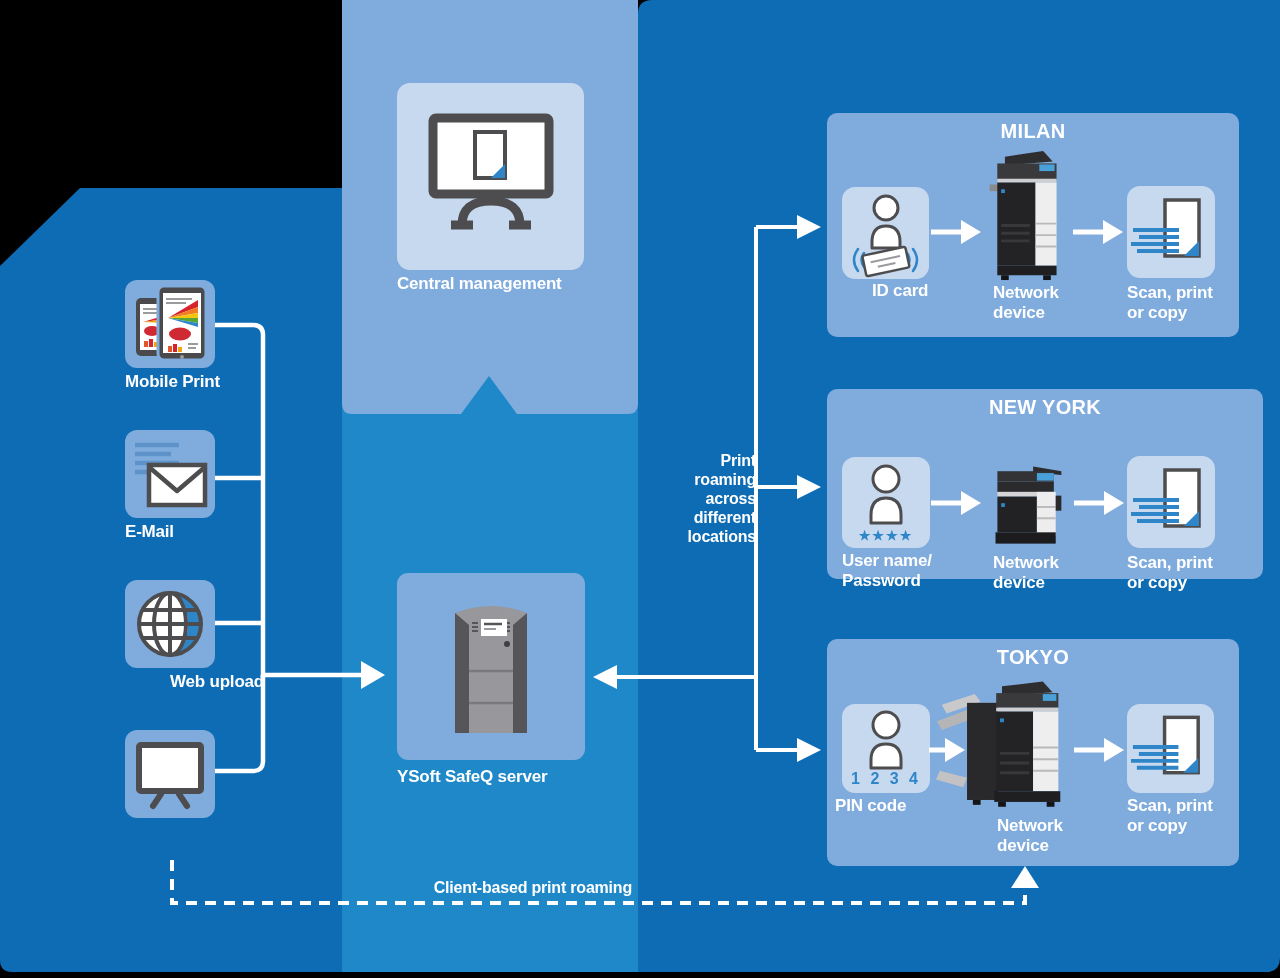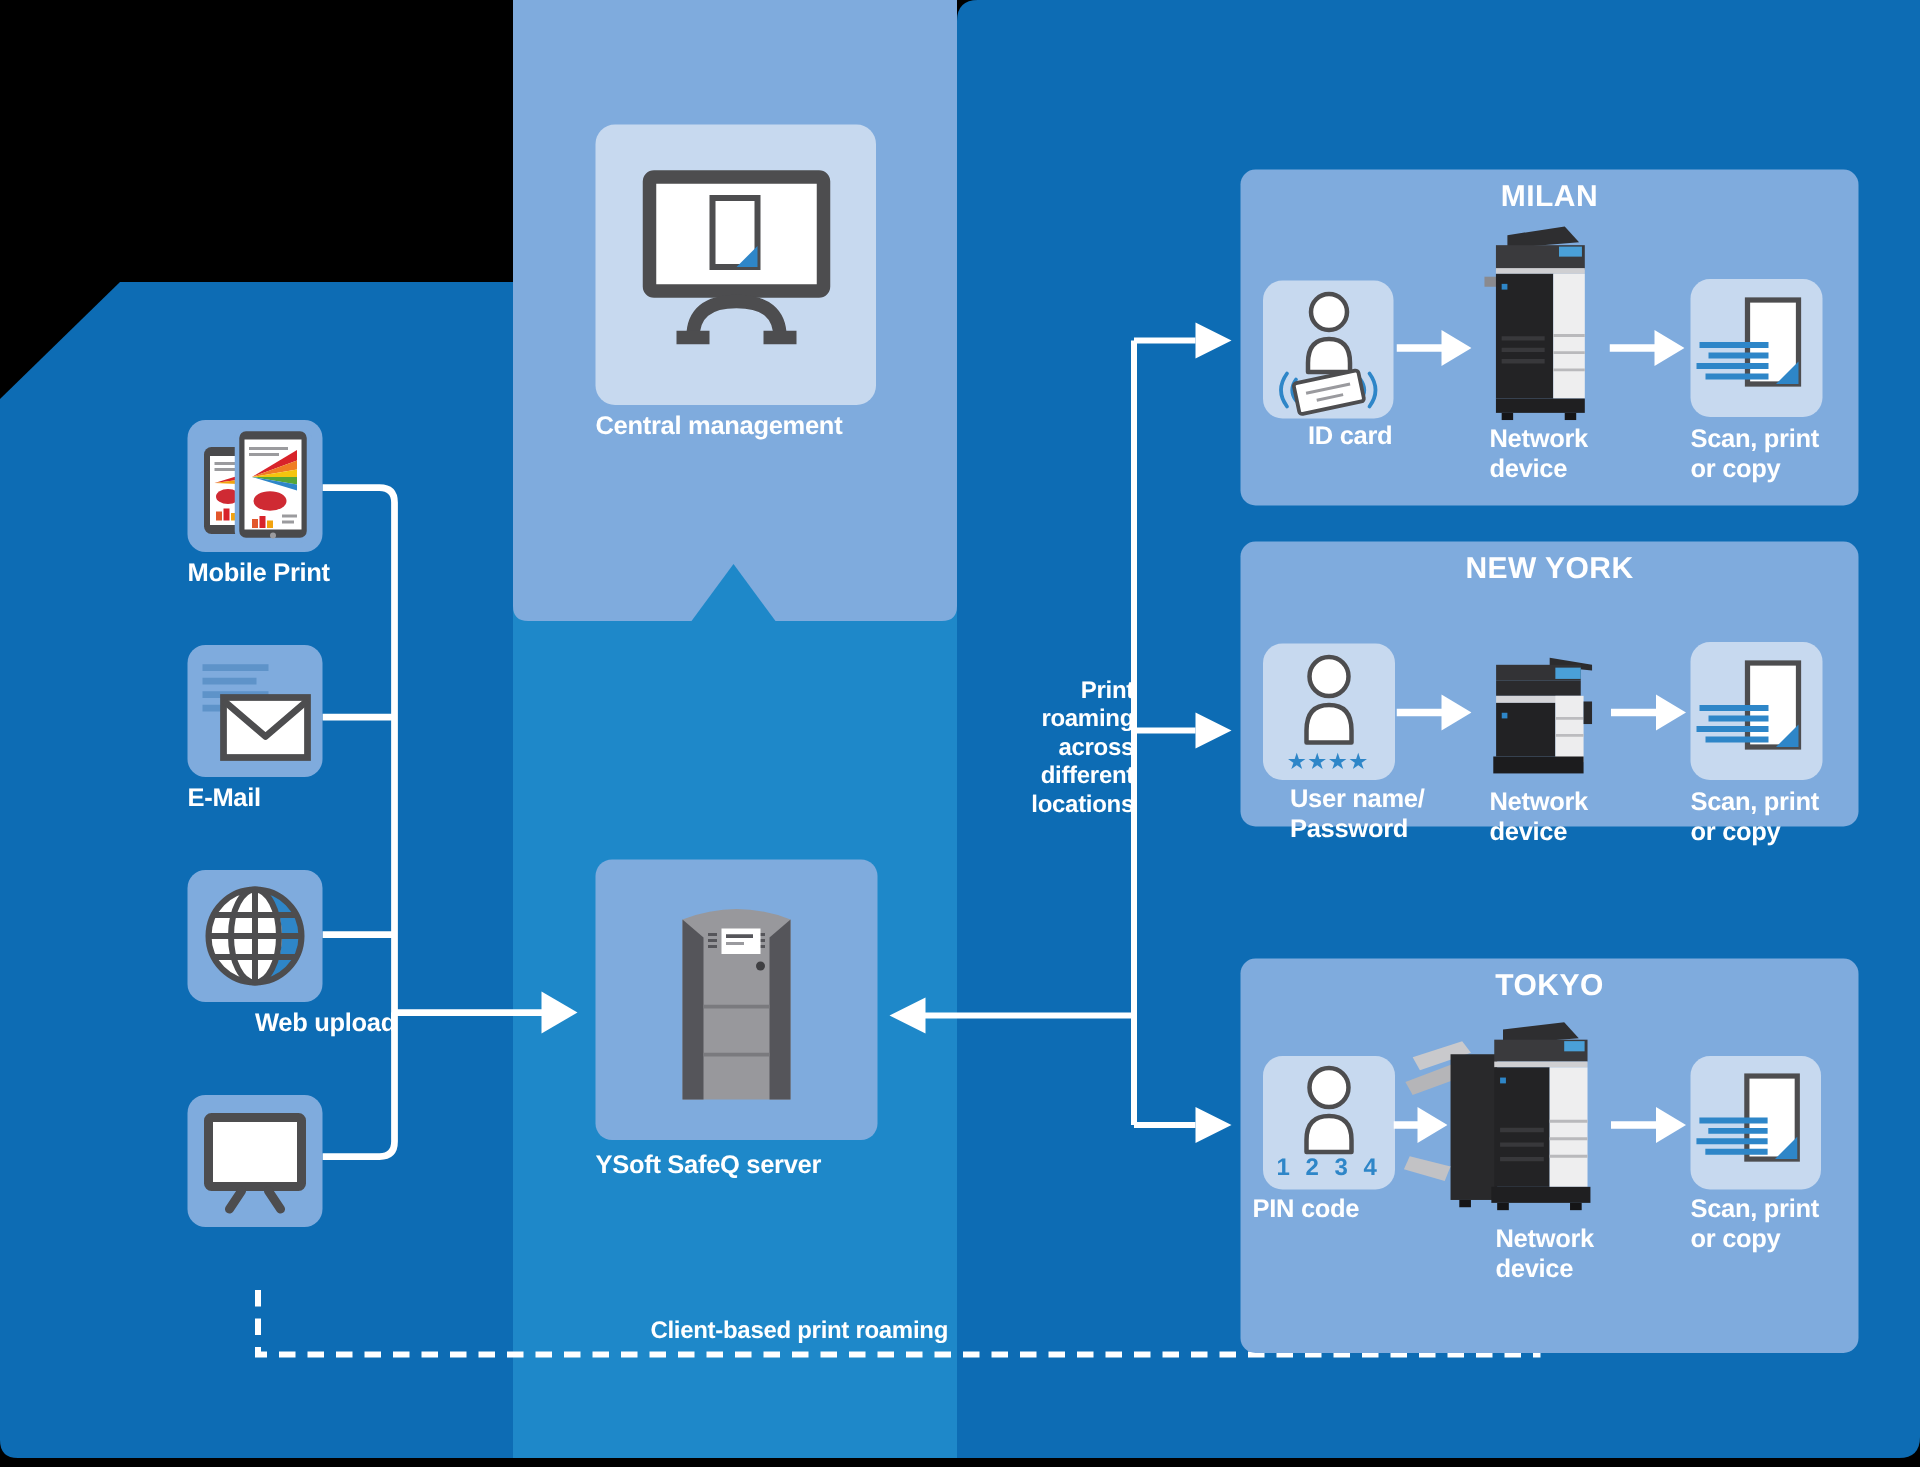--- a/index.html
+++ b/index.html
@@ -199,30 +199,30 @@
       <svg width="88" height="70" viewBox="0 0 88 70" style="margin-top:10px">
         <rect x="38" y="4" width="34" height="56" fill="#ffffff" stroke="#4d4d4f" stroke-width="3.5"></rect>
         <polygon points="72,60 72,45 57,60" fill="#2e86c8"></polygon>
         <path d="M6,34 H52 M12,41 H52 M4,48 H52 M10,55 H52" stroke="#2e86c8" stroke-width="4"></path>
       </svg>
     </div>
     <div class="abs lbl" style="left:300px;top:170px;width:120px;">Scan, print
 or copy</div>
   </div>
 
-  <div class="loc" style="top:361px;height:190px;">
+  <div class="loc" style="top:389px;height:190px;padding-left:24px;">
     <div class="loc-title">NEW YORK</div>
     <div class="pale" style="left:15px;top:68px;width:88px;height:91px;">
       <svg width="62" height="62" viewBox="0 0 62 62" style="margin-top:6px">
         <circle cx="31" cy="16" r="13" fill="#ffffff" stroke="#4d4d4f" stroke-width="3"></circle>
         <path d="M16,60 V52 Q16,35 31,35 Q46,35 46,52 V60 Z" fill="#ffffff" stroke="#4d4d4f" stroke-width="3" stroke-linejoin="round"></path>
       </svg>
       <div class="auth-code stars">★★★★</div>
     </div>
-    <div class="abs lbl" style="left:15px;top:162px;width:140px;margin-left:18px;">User name/
+    <div class="abs lbl" style="left:15px;top:162px;width:140px;">User name/
 Password</div>
     <svg class="abs" style="left:104px;top:101px;" width="50" height="26" viewBox="0 0 50 26">
       <rect x="0" y="10.5" width="31" height="5" fill="#ffffff"></rect>
         <polygon points="30,1 50,13 30,25" fill="#ffffff"></polygon>
     </svg>
     <svg class="abs" style="left:161px;top:74px;" width="79" height="86" viewBox="0 0 84 90">
       <polygon points="48,3 78,8 78,12 48,9" fill="#2c2c2e"></polygon>
       <rect x="10" y="8" width="60" height="11" fill="#333336"></rect>
       <rect x="52" y="10" width="18" height="8" fill="#4aa0d8"></rect>
       <rect x="10" y="19" width="60" height="11" fill="#2b2b2d"></rect>
@@ -244,21 +244,21 @@
       <svg width="88" height="70" viewBox="0 0 88 70" style="margin-top:10px">
         <rect x="38" y="4" width="34" height="56" fill="#ffffff" stroke="#4d4d4f" stroke-width="3.5"></rect>
         <polygon points="72,60 72,45 57,60" fill="#2e86c8"></polygon>
         <path d="M6,34 H52 M12,41 H52 M4,48 H52 M10,55 H52" stroke="#2e86c8" stroke-width="4"></path>
       </svg>
     </div>
     <div class="abs lbl" style="left:300px;top:164px;width:120px;">Scan, print
 or copy</div>
   </div>
 
-  <div class="loc" style="top:639px;height:263px;">
+  <div class="loc" style="top:639px;height:227px;">
     <div class="loc-title">TOKYO</div>
     <div class="pale" style="left:15px;top:65px;width:88px;height:89px;">
       <svg width="62" height="60" viewBox="0 0 62 60" style="margin-top:6px">
         <circle cx="31" cy="15" r="13" fill="#ffffff" stroke="#4d4d4f" stroke-width="3"></circle>
         <path d="M16,58 V50 Q16,34 31,34 Q46,34 46,50 V58 Z" fill="#ffffff" stroke="#4d4d4f" stroke-width="3" stroke-linejoin="round"></path>
       </svg>
       <div class="auth-code digits">1 2 3 4</div>
     </div>
     <div class="abs lbl" style="left:8px;top:157px;width:140px;">PIN code</div>
     <svg class="abs" style="left:102px;top:98px;" width="36" height="26" viewBox="0 0 36 26">

